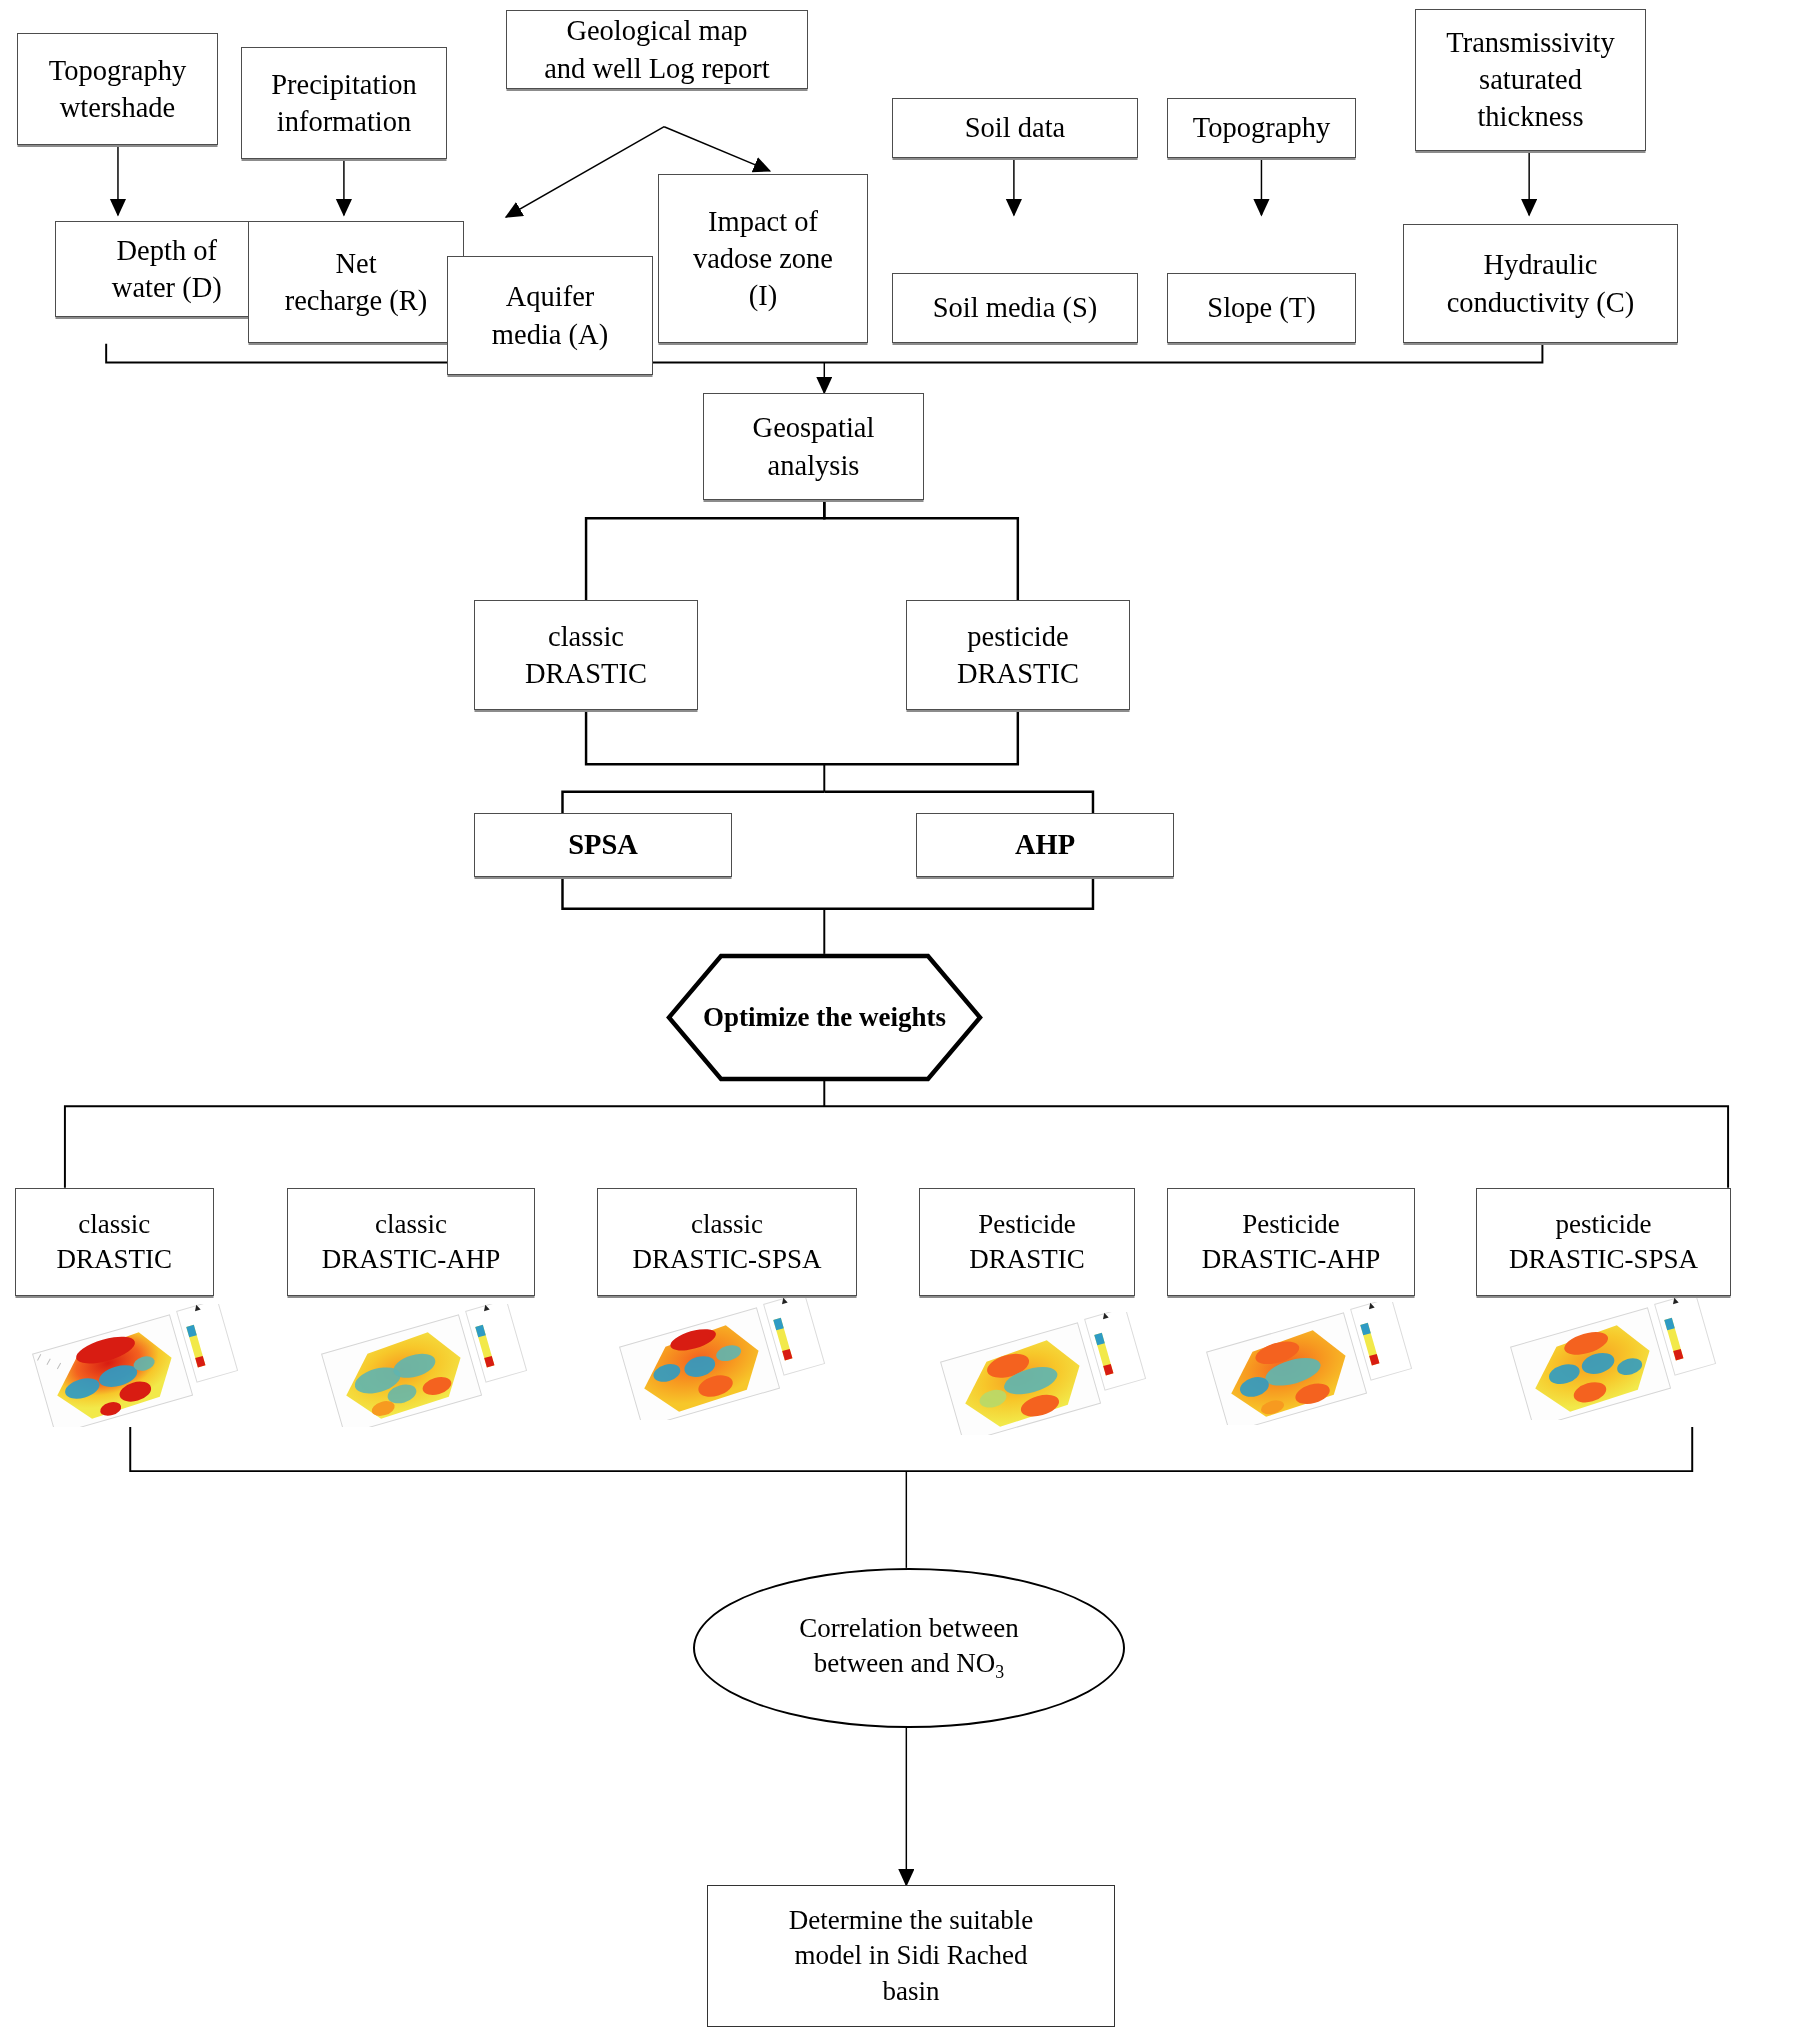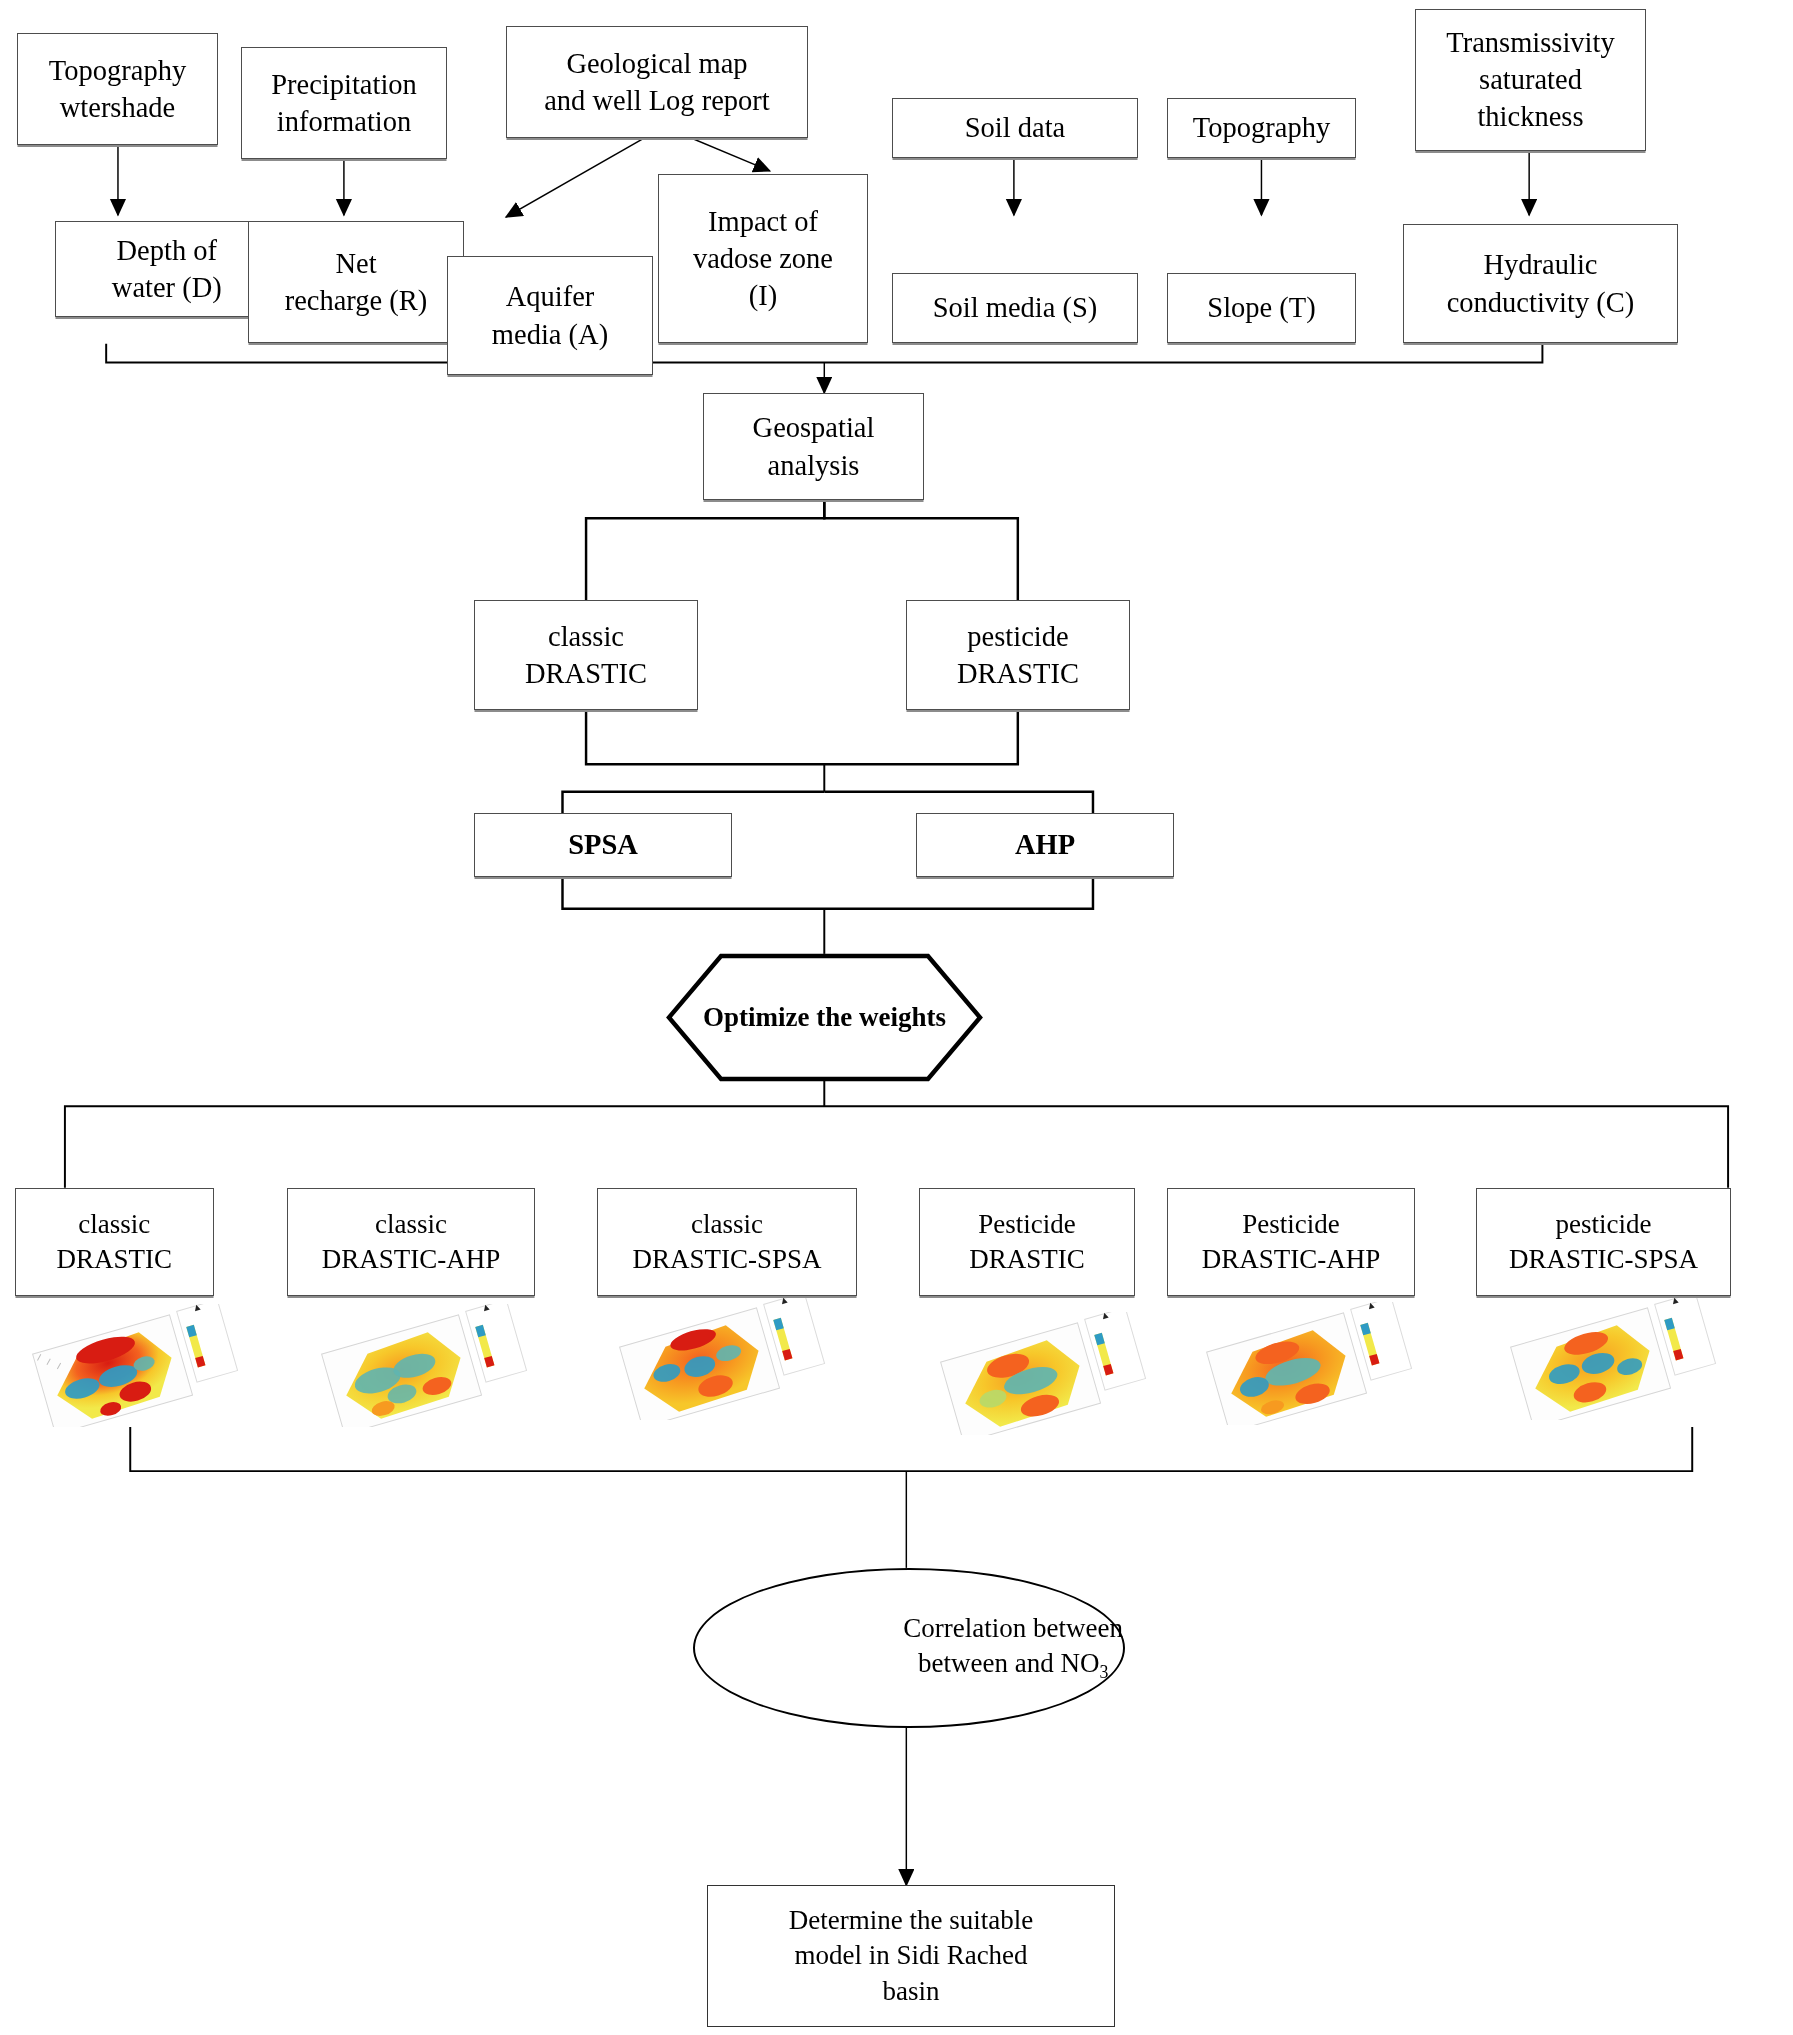--- a/index.html
+++ b/index.html
@@ -34,21 +34,21 @@
     box-sizing:border-box;
     display:flex;align-items:center;justify-content:center;
     text-align:center;color:#000;z-index:3;
   }
   .ellipse-node{
     position:absolute;
     box-sizing:border-box;
     border:2.5px solid #000;
     border-radius:50%;
     background:#fff;
-    display:flex;align-items:center;justify-content:flex-end;
+    display:flex;align-items:center;justify-content:center;
     text-align:center;line-height:1.32;color:#000;z-index:3;
   }
   .thumb{position:absolute;z-index:2;}
   sub{font-size:0.66em;vertical-align:sub;}
 </style>
 </head>
 <body>
 
 <div id="page">
 
@@ -100,21 +100,21 @@
   </svg>
 
   <div class="node n-shadow f58" style="left:17px;top:33px;width:201px;height:112px;">
     <span class="txt">Topography<br>wtershade</span>
   </div>
 
   <div class="node n-shadow f58" style="left:241px;top:47px;width:206px;height:112px;">
     <span class="txt">Precipitation<br>information</span>
   </div>
 
-  <div class="node n-shadow f58" style="left:506px;top:26px;width:302px;height:112px;">
+  <div class="node n-shadow f58" style="left:506px;top:10px;width:302px;height:79px;">
     <span class="txt">Geological map<br>and well Log report</span>
   </div>
 
   <div class="node n-shadow f58" style="left:892px;top:98px;width:246px;height:60px;">
     <span class="txt">Soil data</span>
   </div>
 
   <div class="node n-shadow f58" style="left:1167px;top:98px;width:189px;height:60px;">
     <span class="txt">Topography</span>
   </div>

